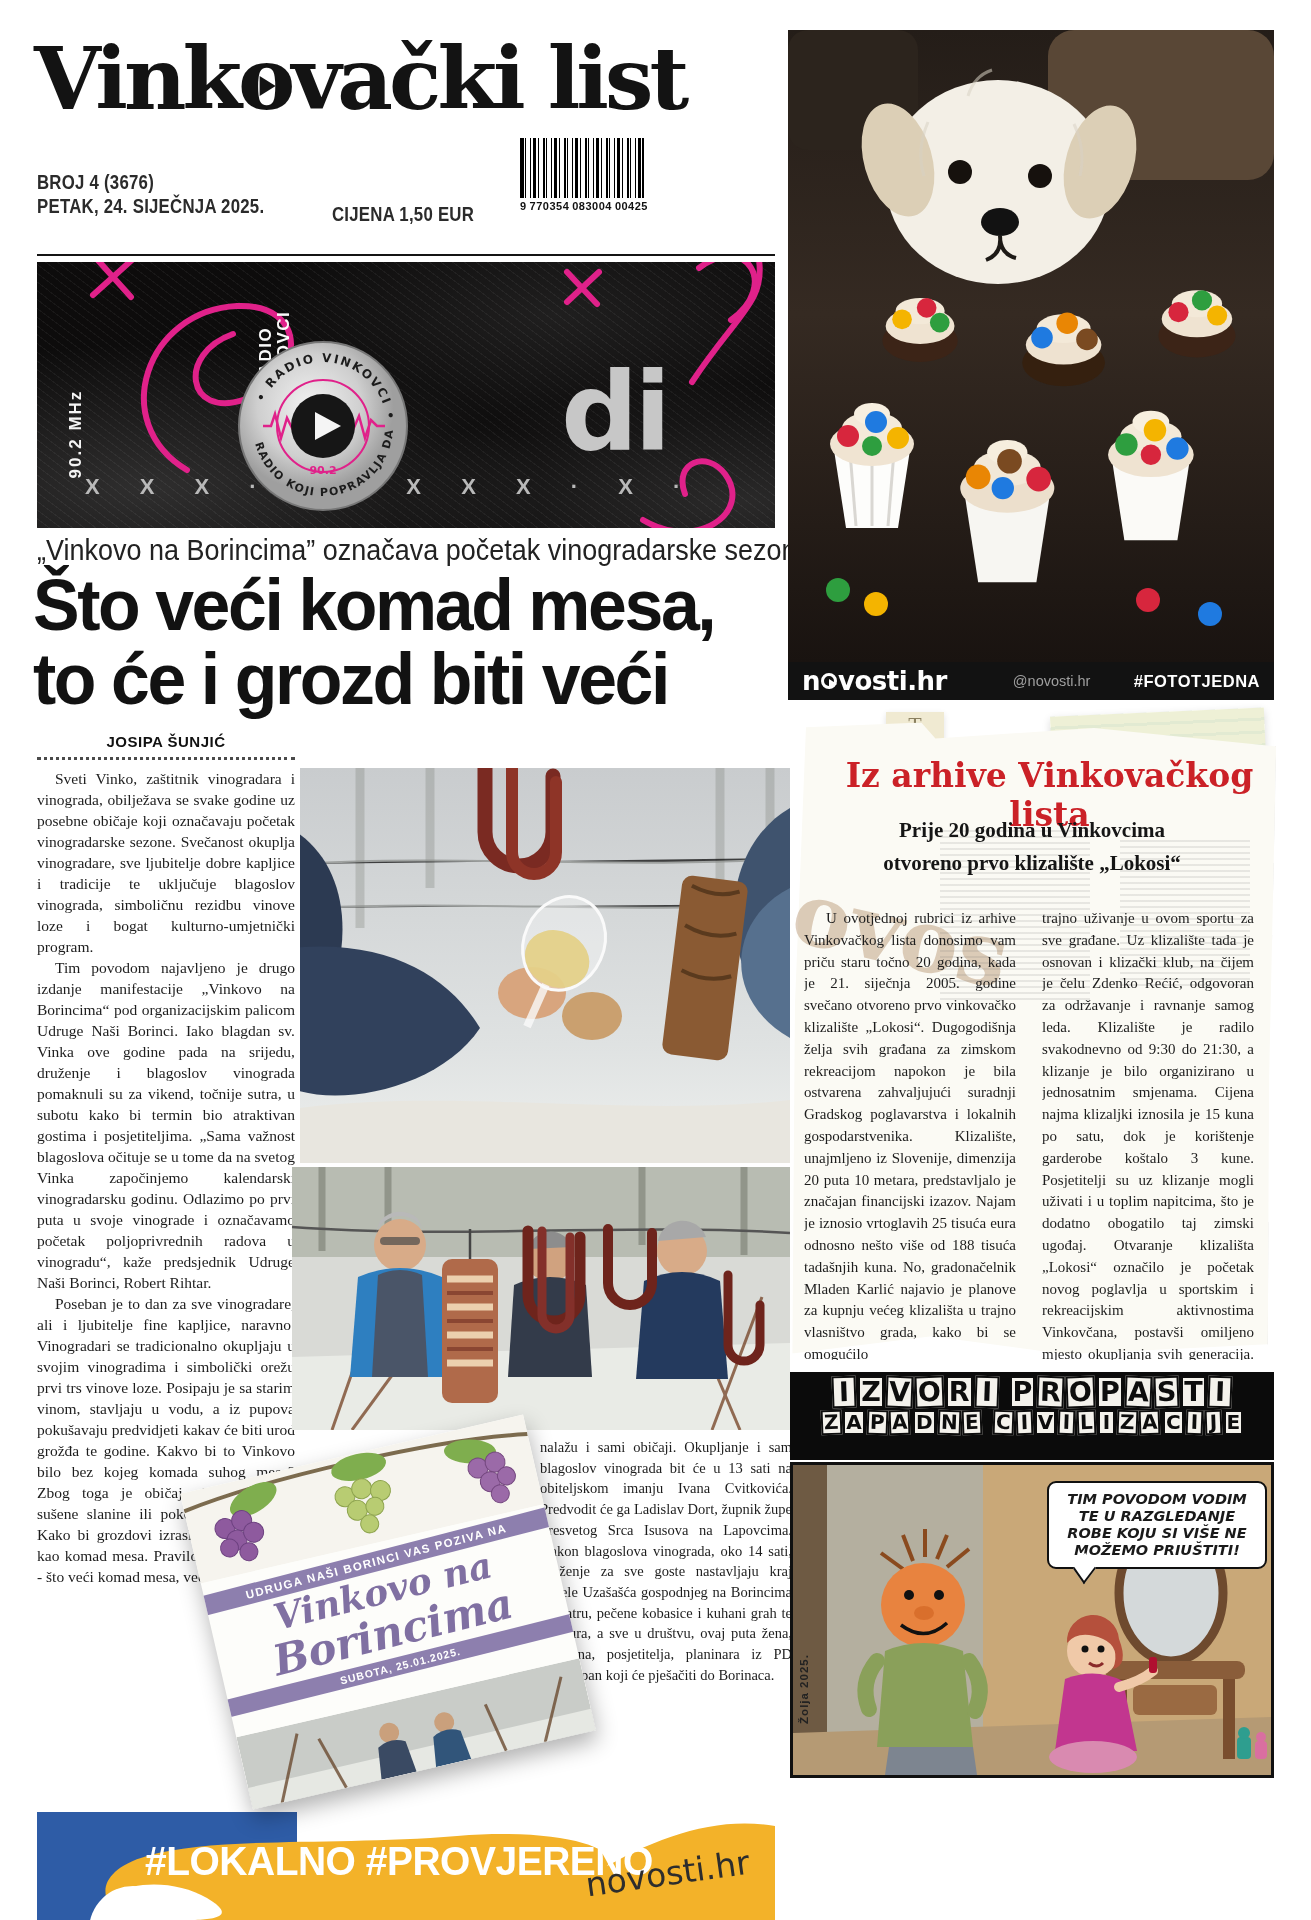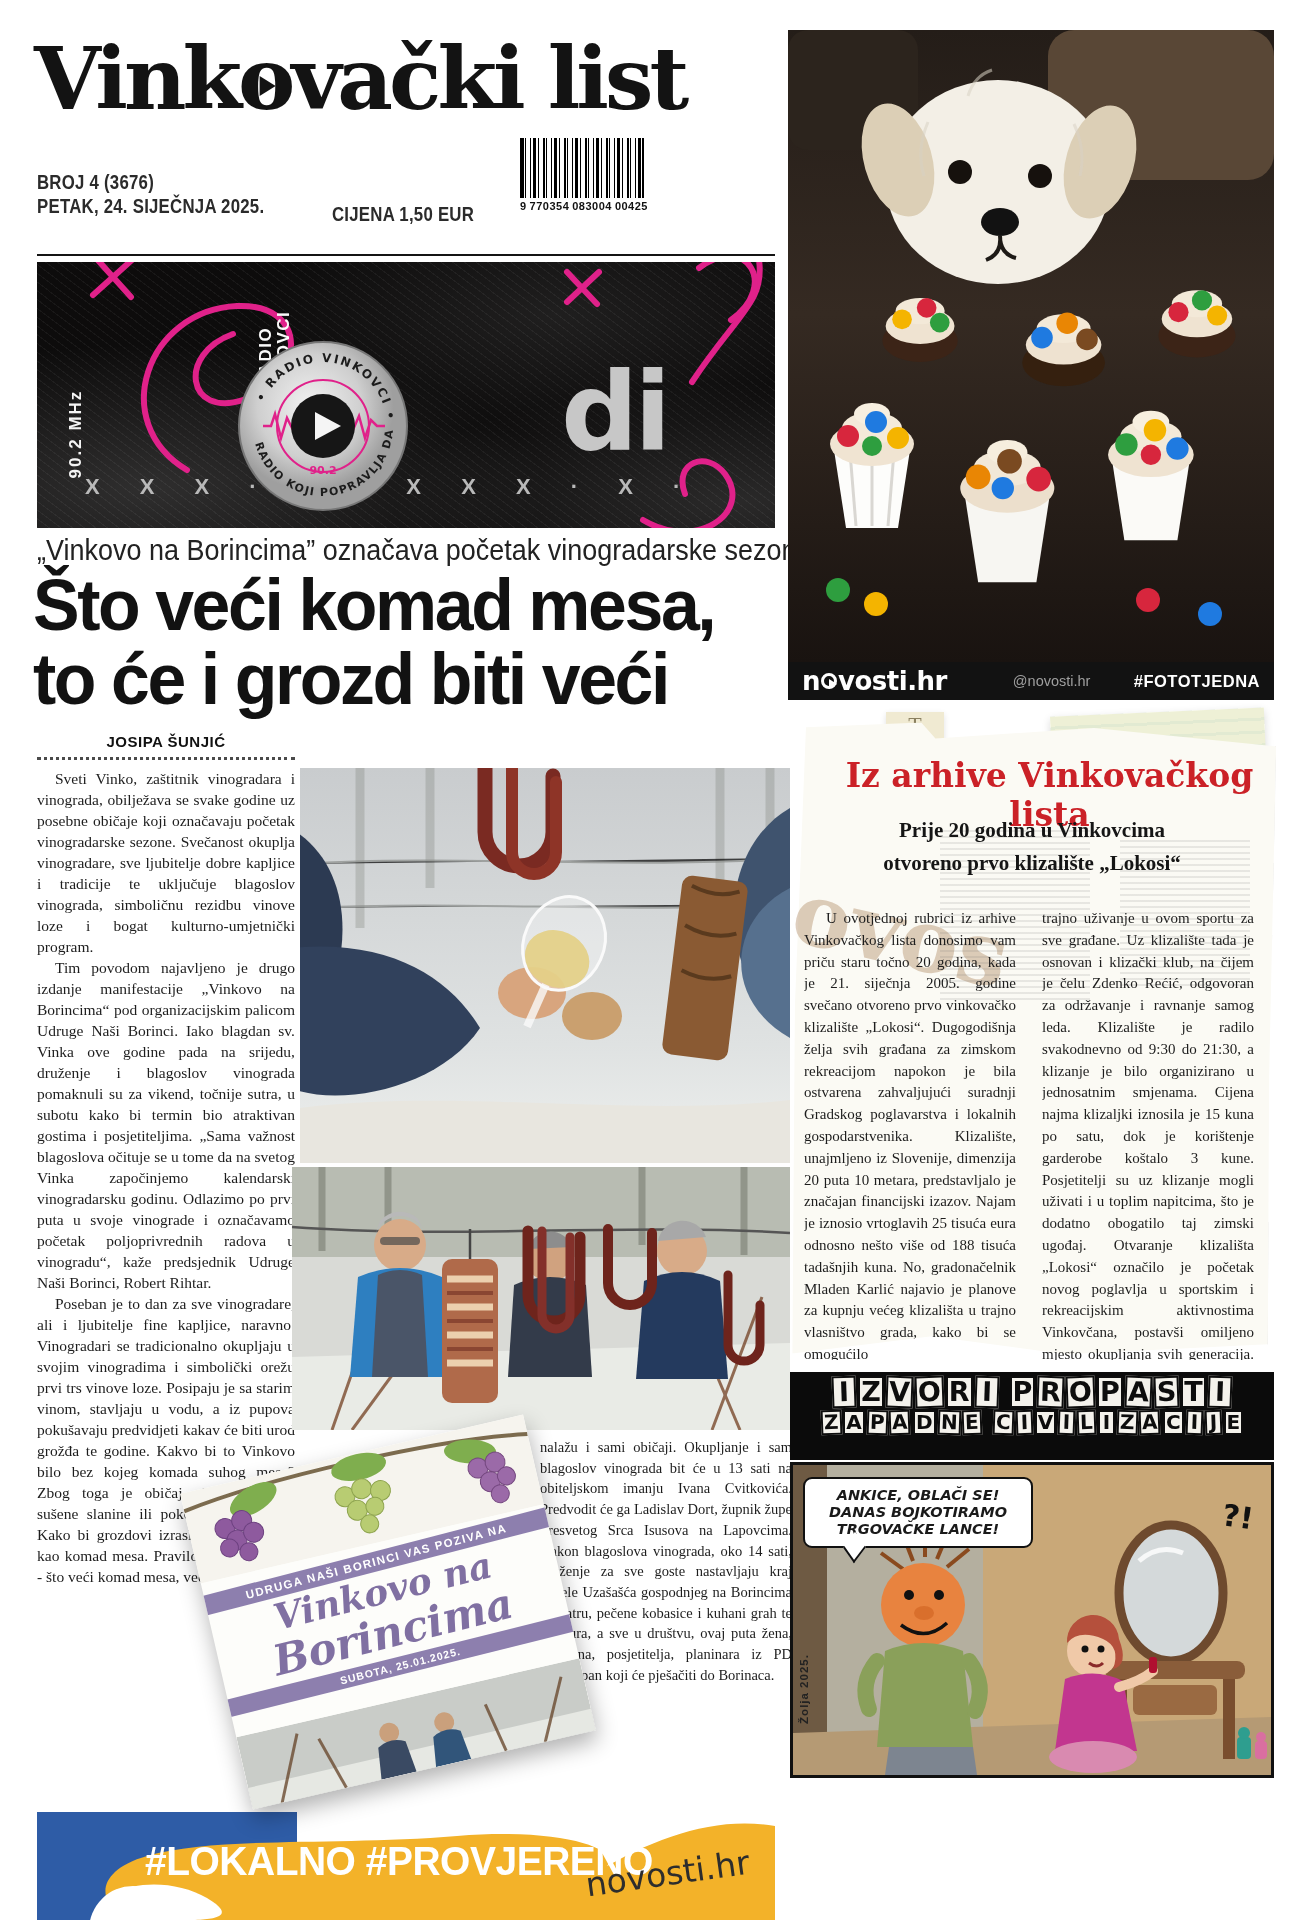--- a/index.html
+++ b/index.html
@@ -607,21 +607,21 @@
         <ellipse cx="300" cy="292" rx="44" ry="16" fill="#d98ab0"></ellipse>
       </g>
       <text x="428" y="60" font-family="DejaVu Sans, sans-serif" font-weight="800" font-size="30" fill="#111" transform="rotate(8 428 60)">?!</text>
       <g transform="translate(444,262)">
         <rect x="0" y="10" width="14" height="22" rx="4" fill="#2e9e8f"></rect>
           <circle cx="7" cy="6" r="6" fill="#2e9e8f"></circle>
         <rect x="18" y="14" width="12" height="18" rx="4" fill="#d96fa0"></rect>
           <circle cx="24" cy="10" r="5" fill="#d96fa0"></circle>
       </g>
     </svg>
-    <div class="bubble bubble1">ANKICE, OBLAČI SE! DANAS BOJKOTIRAMO TRGOVAČKE LANCE!</div>
+    <div class="bubble bubble2">TIM POVODOM VODIM TE U RAZGLEDANJE ROBE KOJU SI VIŠE NE MOŽEMO PRIUŠTITI!</div>
     <div class="comic-sig">Žolja 2025.</div>
   </div>
 
   <div class="bottom-banner">
     <svg width="738" height="108" viewBox="0 0 738 108">
       <rect width="738" height="108" fill="#ffffff"></rect>
       <rect x="0" y="0" width="260" height="108" fill="#2e5ca6"></rect>
       <path d="M96,108 C60,96 54,60 110,44 C180,24 300,34 420,24 C540,14 600,44 560,60 C620,24 680,4 738,14 L738,108 Z" fill="#f3b229"></path>
       <path d="M60,108 C60,70 130,62 170,86 C200,104 180,108 150,108 Z" fill="#ffffff"></path>
       <circle cx="96" cy="118" r="44" fill="#ffffff"></circle>

